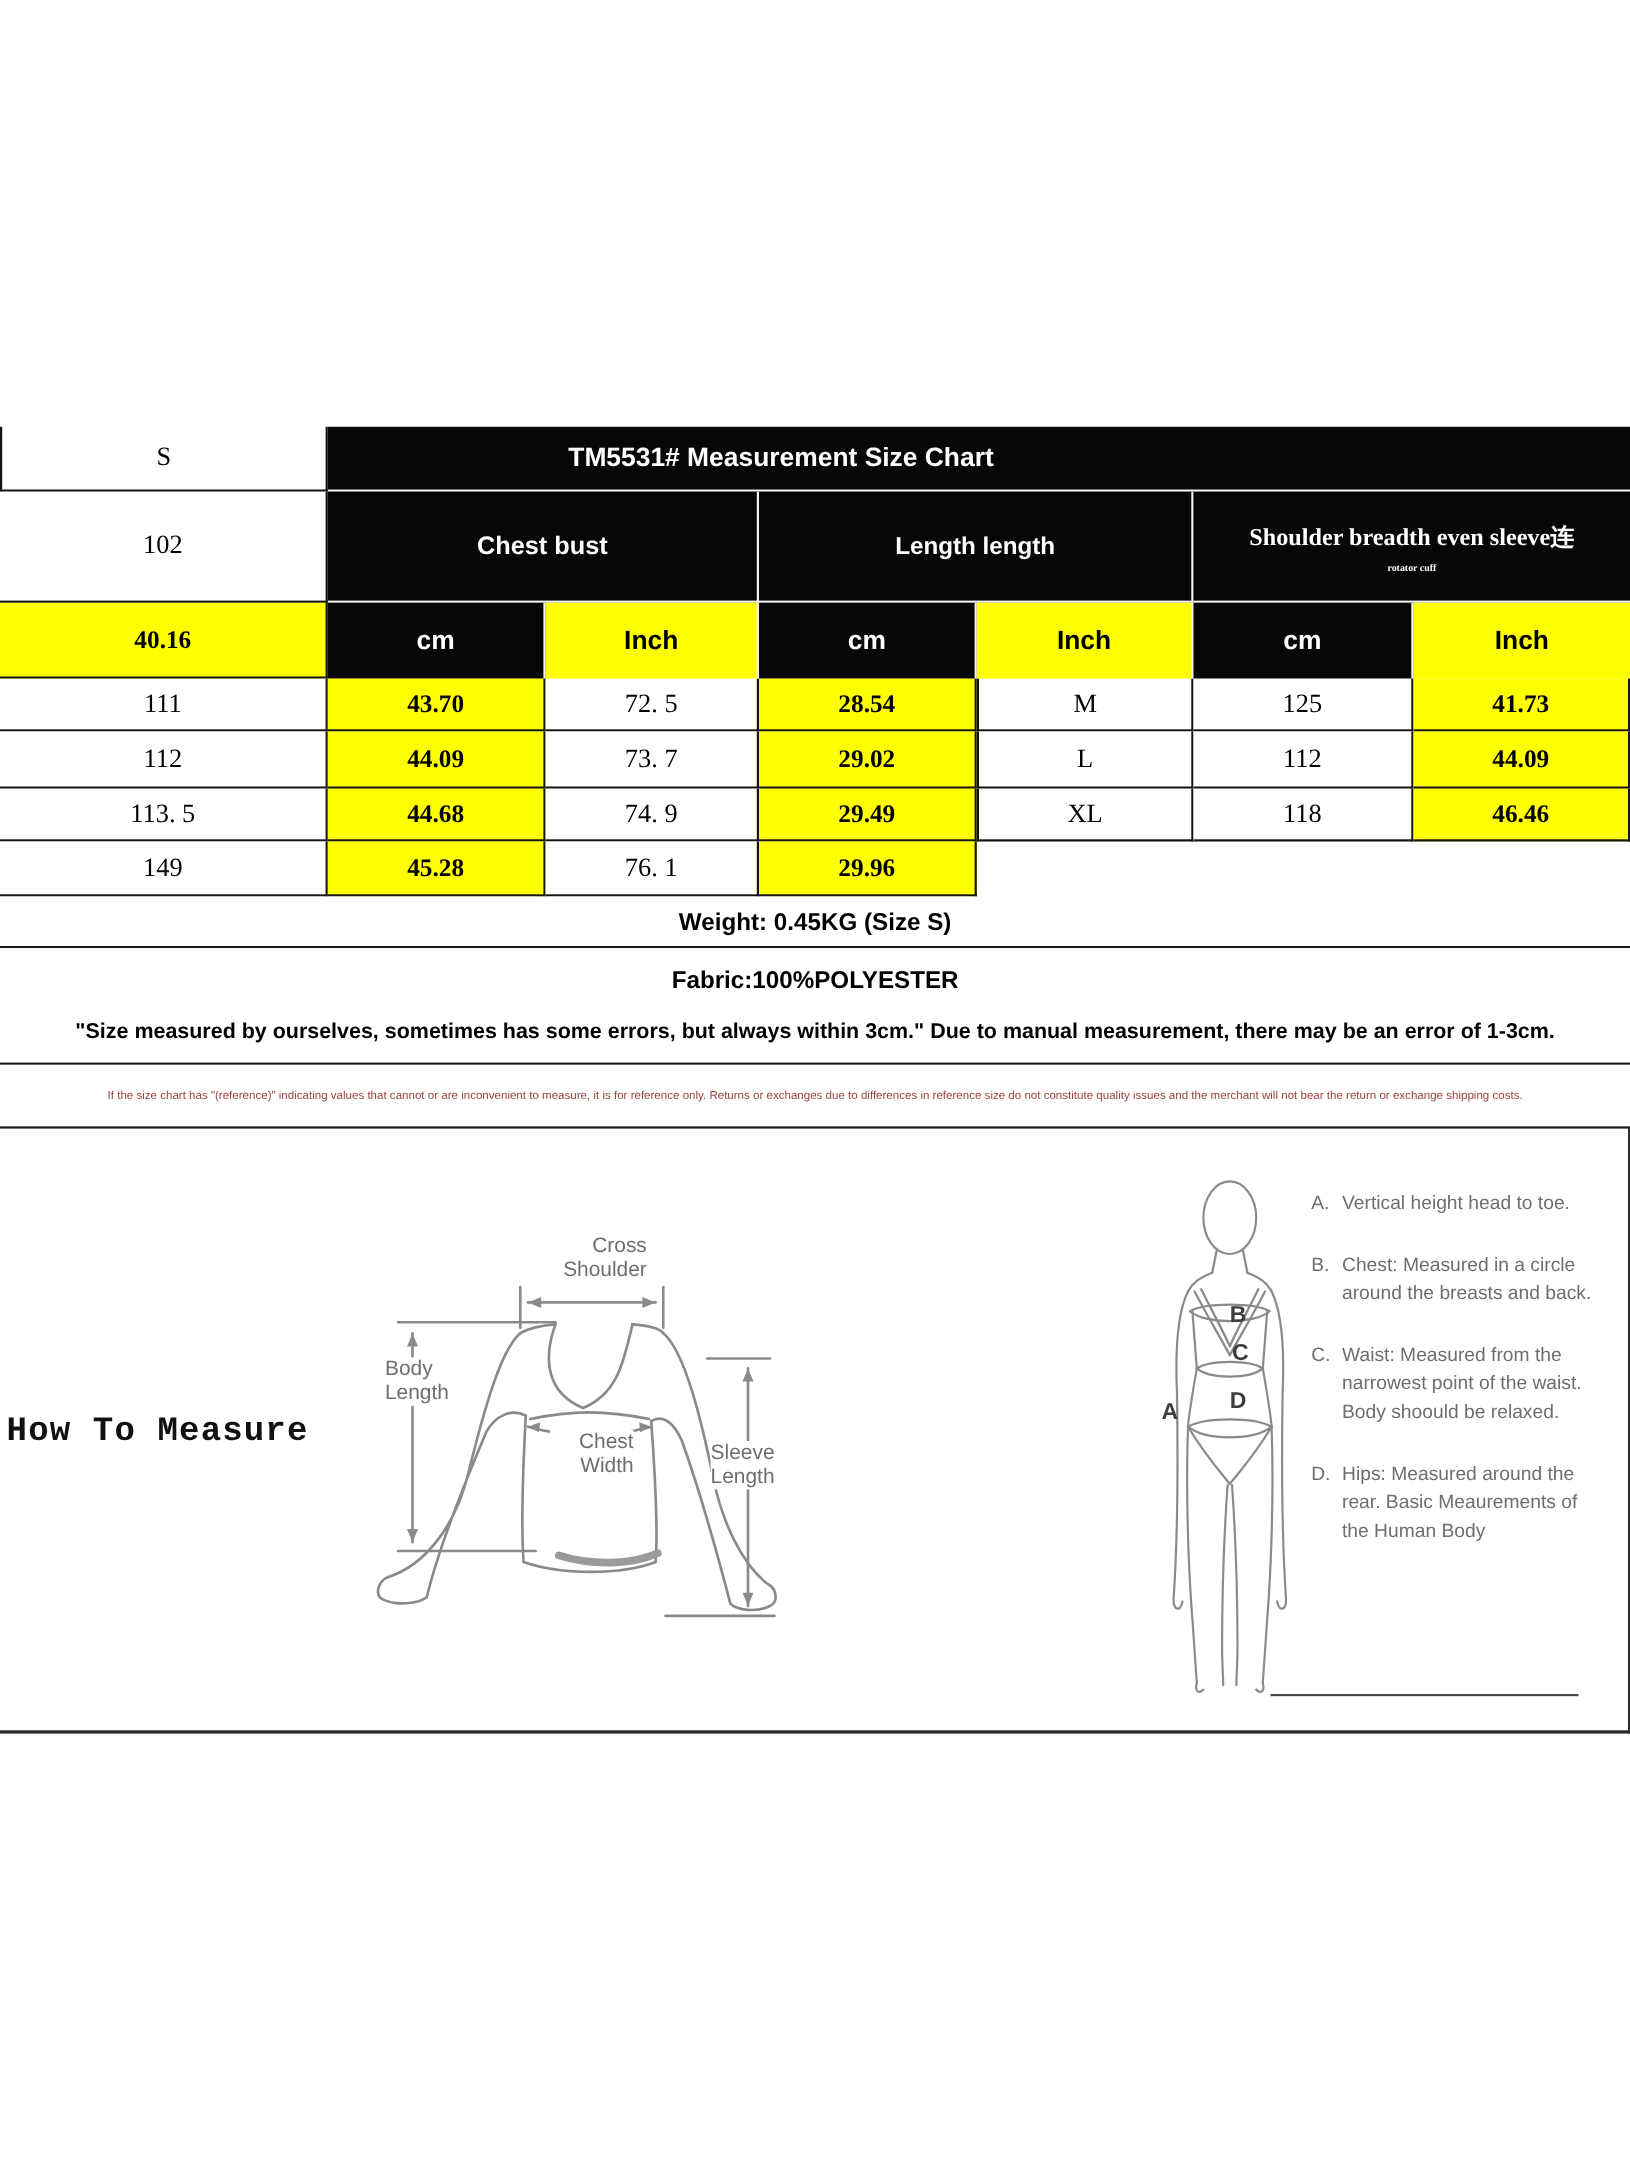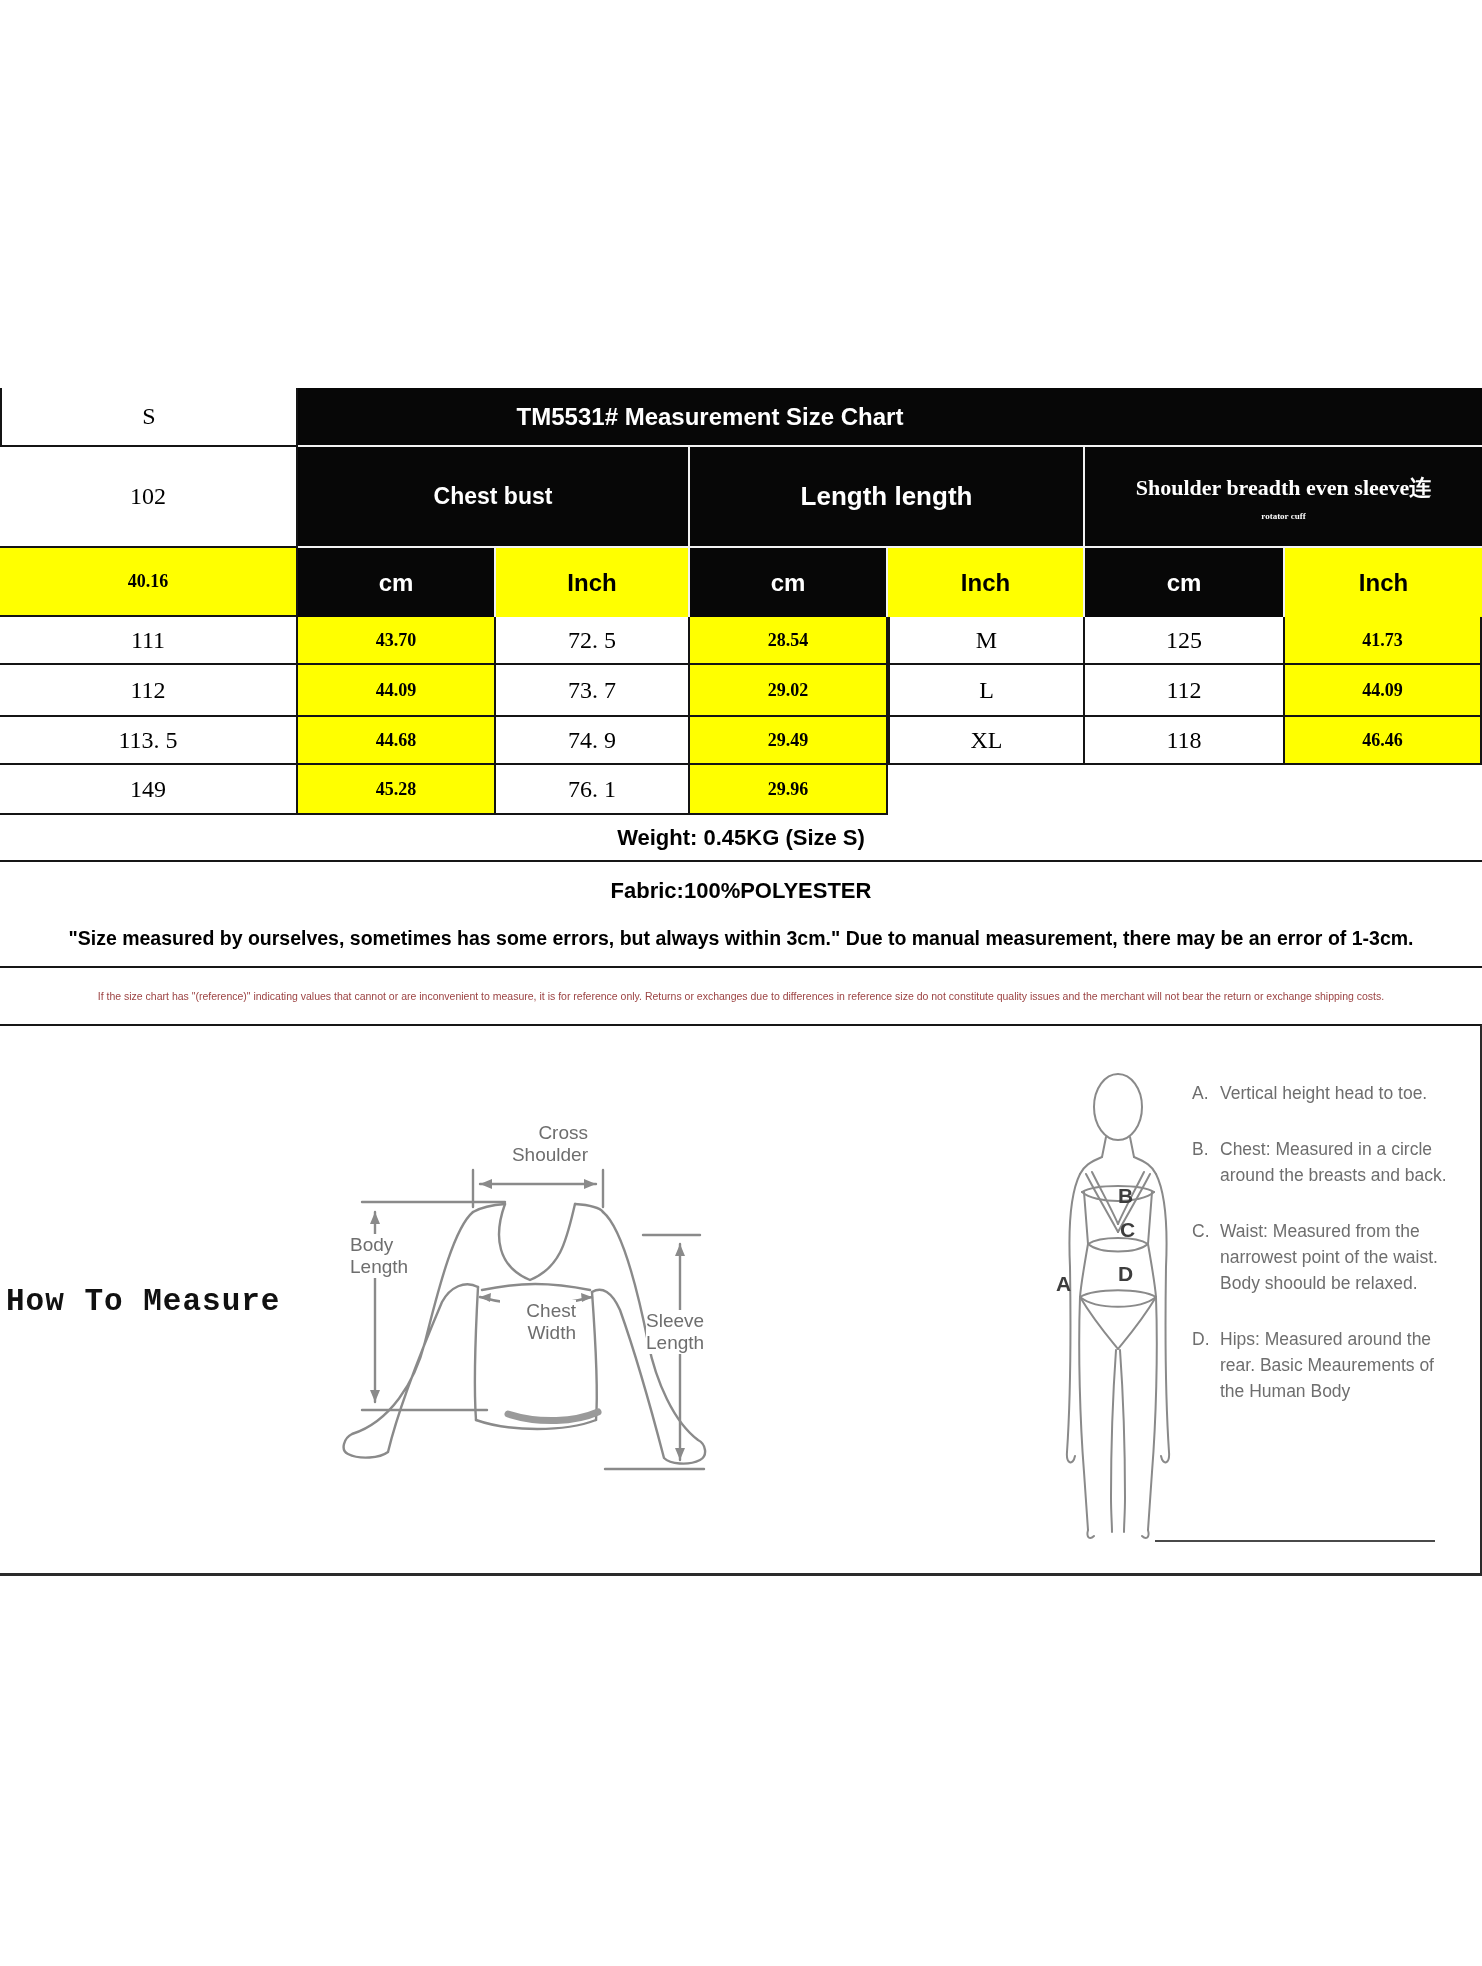--- a/index.html
+++ b/index.html
@@ -13,35 +13,35 @@
     position:absolute; left:0; top:388px; width:1482px;
     display:grid;
     grid-template-columns:298px 198px 194px 198px 197px 200px 197px;
     grid-template-rows:59px 101px 69px 48px 52px 48px 50px;
   }
   .cell { display:flex; align-items:center; justify-content:center; box-sizing:border-box; }
   .dark { background:#070707; color:#ffffff; }
   .g-size     { grid-column:1;   grid-row:1/4; border-right:2px solid #f2f2f2; font-weight:bold; font-size:23px; }
   .g-title    { grid-column:2/8; grid-row:1;   border-bottom:2px solid #f2f2f2; font-weight:bold; font-size:24px; padding-right:360px; }
   .g-chest    { grid-column:2/4; grid-row:2; border-right:2px solid #f2f2f2; border-bottom:2px solid #f2f2f2; font-weight:bold; font-size:23px; }
-  .g-length   { grid-column:4/6; grid-row:2; border-right:2px solid #f2f2f2; border-bottom:2px solid #f2f2f2; font-weight:bold; font-size:26px; }
+  .g-length   { grid-column:4/6; grid-row:2; border-right:2px solid #f2f2f2; border-bottom:2px solid #f2f2f2; font-weight:bold; font-size:22px; }
   .g-shoulder { grid-column:6/8; grid-row:2; border-bottom:2px solid #f2f2f2;
                 flex-direction:column; font-family:"Liberation Serif", serif; font-weight:bold; }
   .g-shoulder .main { font-size:22px; }
   .g-shoulder .sub  { font-size:9px; margin-top:8px; }
   .u1{grid-column:2;grid-row:3} .u2{grid-column:3;grid-row:3} .u3{grid-column:4;grid-row:3}
   .u4{grid-column:5;grid-row:3} .u5{grid-column:6;grid-row:3} .u6{grid-column:7;grid-row:3}
   .unit { font-family:Liberation Sans, sans-serif; font-weight:bold; font-size:24px; border-right:2px solid #f2f2f2; }
   .unit.yellow { background:#ffff00; color:#000; }
   .u6 { border-right:none; }
 
   .dcell { background:#fff; font-family:"Liberation Serif", serif; font-size:24px;
            border-right:2px solid #141414; border-bottom:2px solid #141414; }
   .dcell.first { border-left:2px solid #141414; }
-  .dcell.yellow { background:#ffff00; font-weight:bold; font-size:18px; }
+  .dcell.yellow { background:#ffff00; font-weight:bold; font-size:23px; }
 
   
   .band { position:absolute; left:0; width:1482px; box-sizing:border-box;
           display:flex; align-items:center; justify-content:center; background:#fff; }
   .band-weight  { top:815px; height:47px; border-bottom:2px solid #161616; font-size:22px; font-weight:bold; }
   .band-fabric  { top:862px; height:60px; border-bottom:2px solid #161616; font-size:22px; font-weight:bold; }
   .band-disc    { top:910px; height:58px; border-bottom:2px solid #161616; font-size:19.5px; font-weight:bold; padding:0 8px; }
   .band-note    { top:968px; height:56px; font-size:10.5px; color:#9c4343; padding:0 40px; text-align:center; }
 
   

